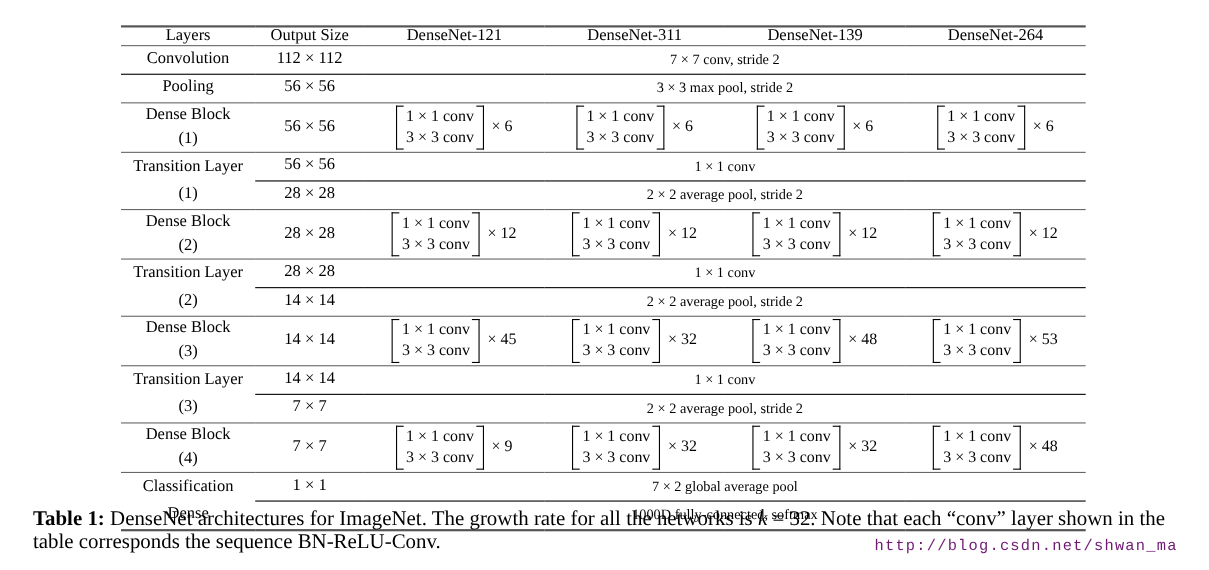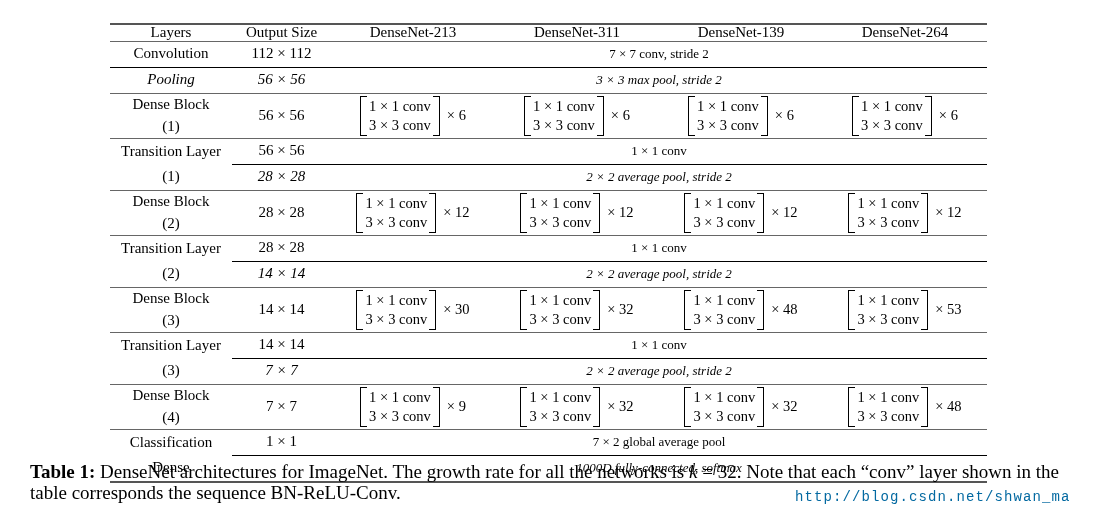--- a/index.html
+++ b/index.html
@@ -42,21 +42,21 @@
   table.arch td, table.arch th {
     text-align: center;
     vertical-align: middle;
     padding: 0;
     font-weight: normal;
     border: 0;
   }
 
   
   .rule-top   { border-top: 2.2px solid #555555 !important; }
-  .rule-thin  { border-top: 1px solid #000000 !important; font-style: italic; }
+  .rule-thin  { border-top: 1px solid #000000 !important; }
   .rule-mid   { border-top: 1.6px solid #666666 !important; }
   .rule-bot   { border-bottom: 2.2px solid #555555 !important; }
 
   
   .vr-r { border-right: 1px solid #000000; }
 
   .c-layers  { width: 122px; }
   .c-outsize { width: 99px; }
   .c-net     { width: 164px; }
 
@@ -128,21 +128,21 @@
   .ital { font-style: italic; font-family: "Liberation Serif", serif; }
 
   
   #watermark {
     position: absolute;
     left: 795px;
     top: 489px;
     font-family: "Liberation Mono", "DejaVu Sans Mono", monospace;
     font-size: 14px;
     letter-spacing: 1.1px;
-    color: #0369a1;
+    color: #701a75;
     white-space: nowrap;
   }
 </style>
 </head>
 <body>
 
 <div id="page">
 
   <div id="table-wrap">
     <table class="arch">
@@ -152,21 +152,21 @@
         <col class="c-net">
           <col class="c-net">
           <col class="c-net">
           <col class="c-net">
       </colgroup>
 
       <tbody>
           <tr class="h-row">
         <th class="rule-top cell-pad vr-r">Layers</th>
         <th class="rule-top cell-pad vr-r">Output Size</th>
-        <th class="rule-top cell-pad vr-r">DenseNet-213</th>
+        <th class="rule-top cell-pad vr-r">DenseNet-121</th>
         <th class="rule-top cell-pad vr-r">DenseNet-311</th>
         <th class="rule-top cell-pad vr-r">DenseNet-139</th>
         <th class="rule-top cell-pad">DenseNet-264</th>
       </tr>
 
       <tr class="r1">
         <td class="rule-mid cell-pad vr-r label">Convolution</td>
         <td class="rule-mid cell-pad vr-r">112 × 112</td>
         <td class="rule-mid cell-pad wide-text" colspan="4">7 × 7 conv, stride 2</td>
       </tr>
@@ -289,21 +289,21 @@
 
       <tr class="rblock">
         <td class="rule-mid cell-pad vr-r label">Dense Block</td>
         <td class="rule-mid cell-pad vr-r" rowspan="2">14 × 14</td>
         <td class="rule-mid vr-r" rowspan="2">
           <div class="bracket-cell">
             <span class="bracket">
               <span class="line">1 × 1 conv</span>
               <span class="line">3 × 3 conv</span>
             </span>
-            <span class="mult">× 30</span>
+            <span class="mult">× 45</span>
           </div>
         </td>
         <td class="rule-mid vr-r" rowspan="2">
           <div class="bracket-cell">
             <span class="bracket">
               <span class="line">1 × 1 conv</span>
               <span class="line">3 × 3 conv</span>
             </span>
             <span class="mult">× 32</span>
           </div>

